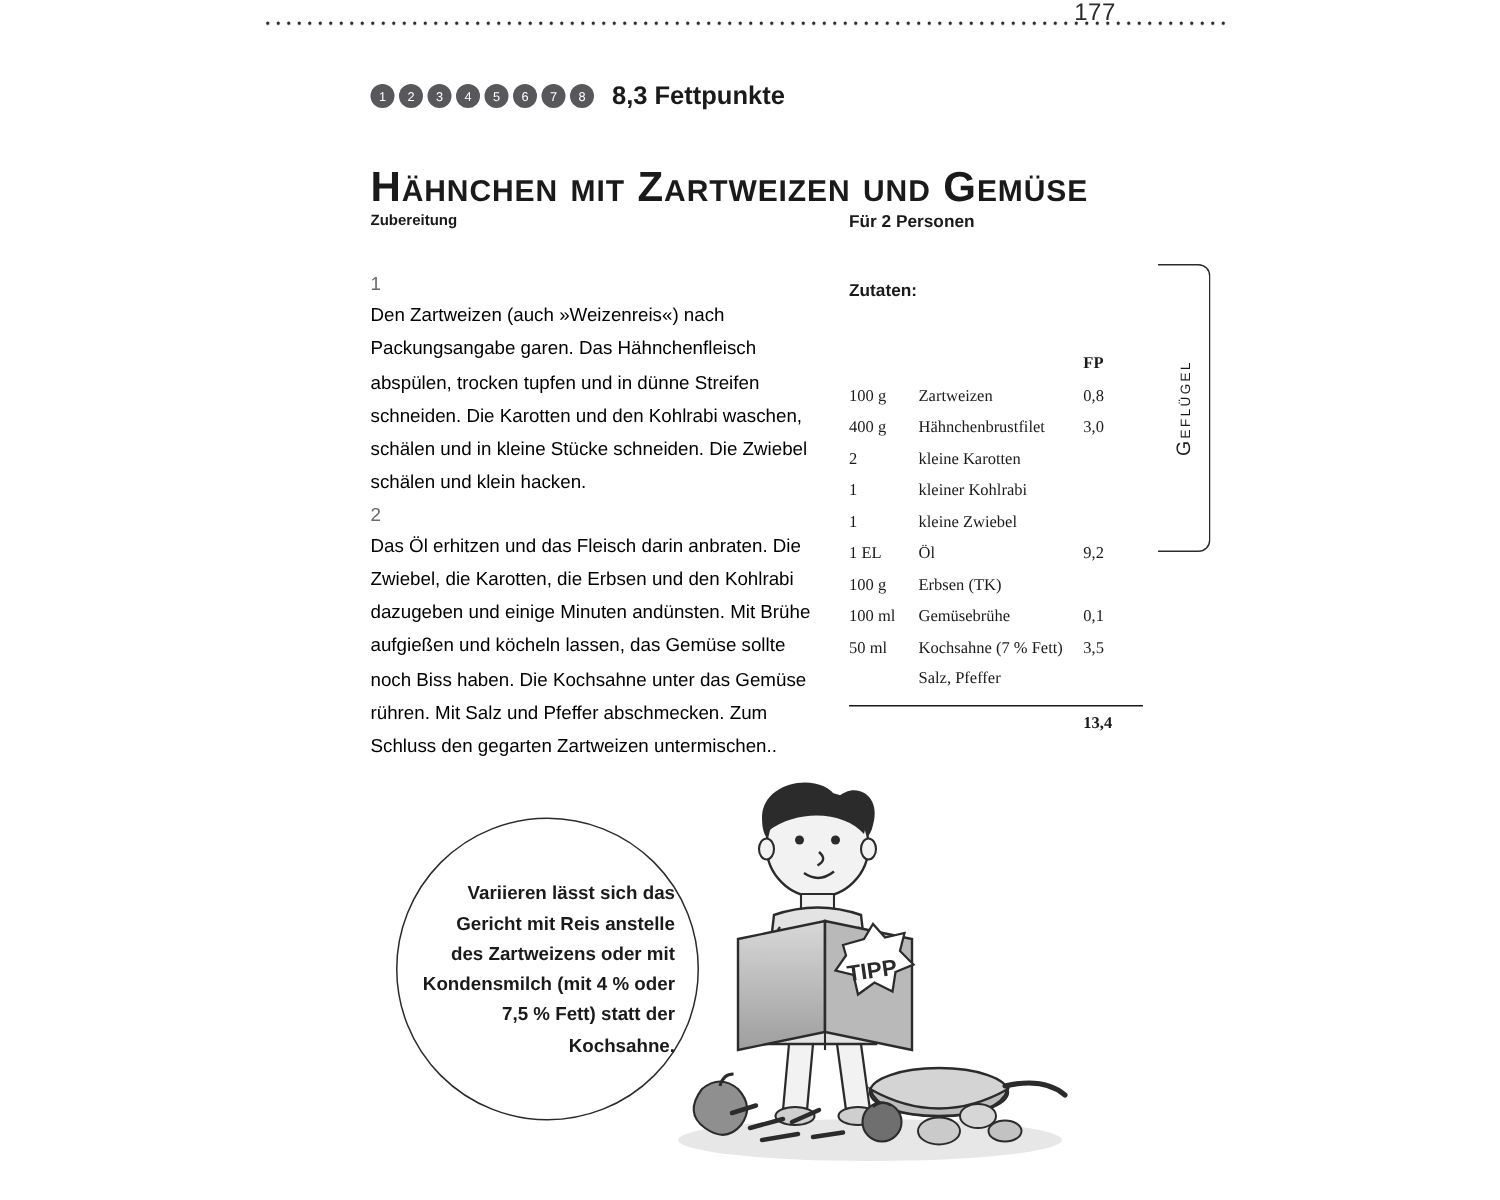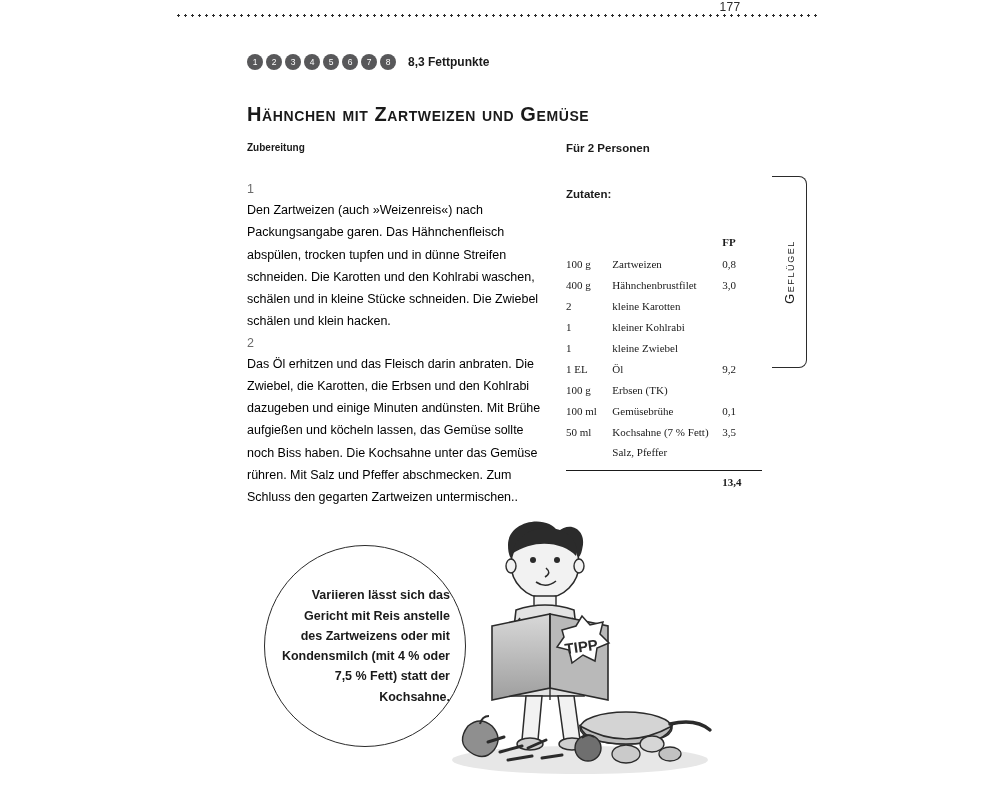--- a/index.html
+++ b/index.html
@@ -31,21 +31,21 @@
     background-image: radial-gradient(circle, #2b2b2b 1.1px, transparent 1.3px);
     background-size: 7px 3px;
     background-repeat: repeat-x;
   }
   .page-number {
     position: absolute;
     left: 700px;
     top: 0px;
     width: 60px;
     text-align: center;
-    font-size: 12px;
+    font-size: 16px;
     color: #2b2b2b;
     letter-spacing: .3px;
   }
 
   
   .points-row {
     position: absolute;
     left: 247px;
     top: 54px;
     display: flex;
@@ -58,32 +58,32 @@
     border-radius: 50%;
     background: #58585a;
     color: #ffffff;
     font-size: 8.5px;
     line-height: 16px;
     text-align: center;
     font-family: "Liberation Sans", sans-serif;
   }
   .points-label {
     margin-left: 9px;
-    font-size: 12px;
+    font-size: 17px;
     font-weight: bold;
     color: #1a1a1a;
   }
 
   
   .recipe-title {
     position: absolute;
     left: 247px;
     top: 90px;
     font-family: "Liberation Sans", sans-serif;
-    font-size: 20px;
+    font-size: 28px;
     font-weight: bold;
     letter-spacing: .6px;
     color: #1a1a1a;
     font-variant: small-caps;
     text-transform: none;
   }
 
   
   .col-left {
     position: absolute;

